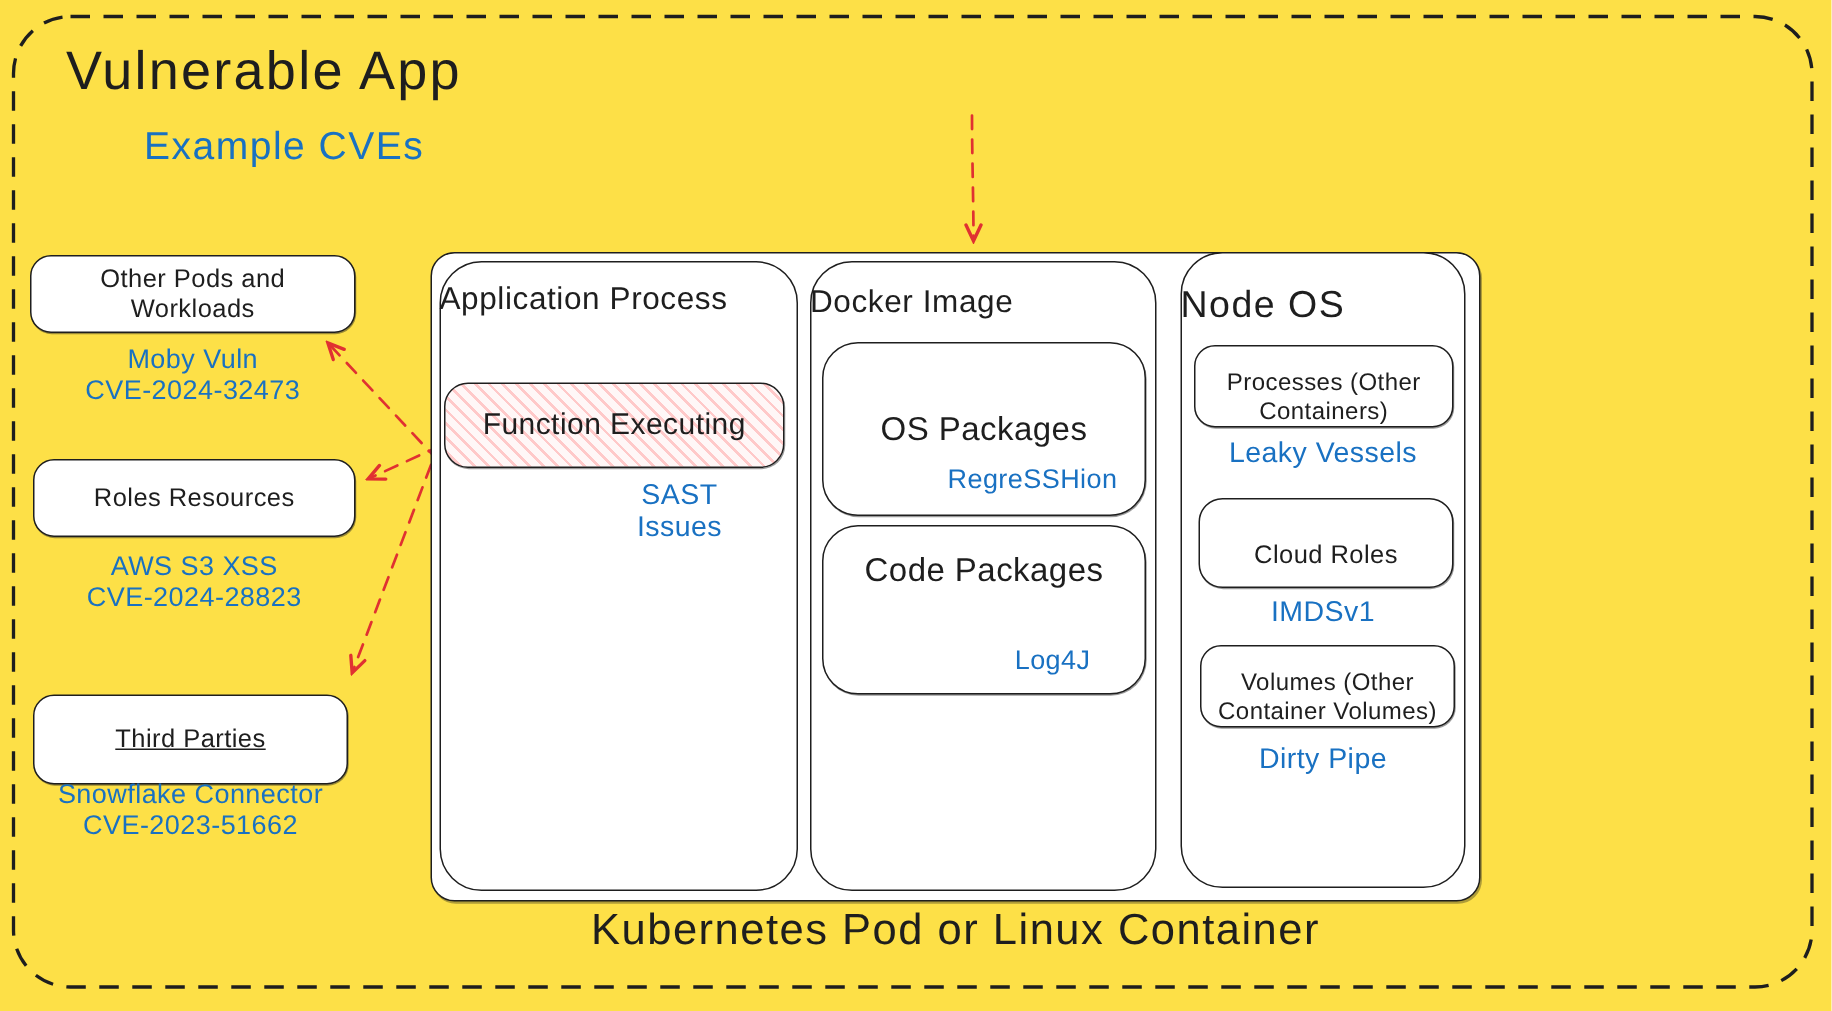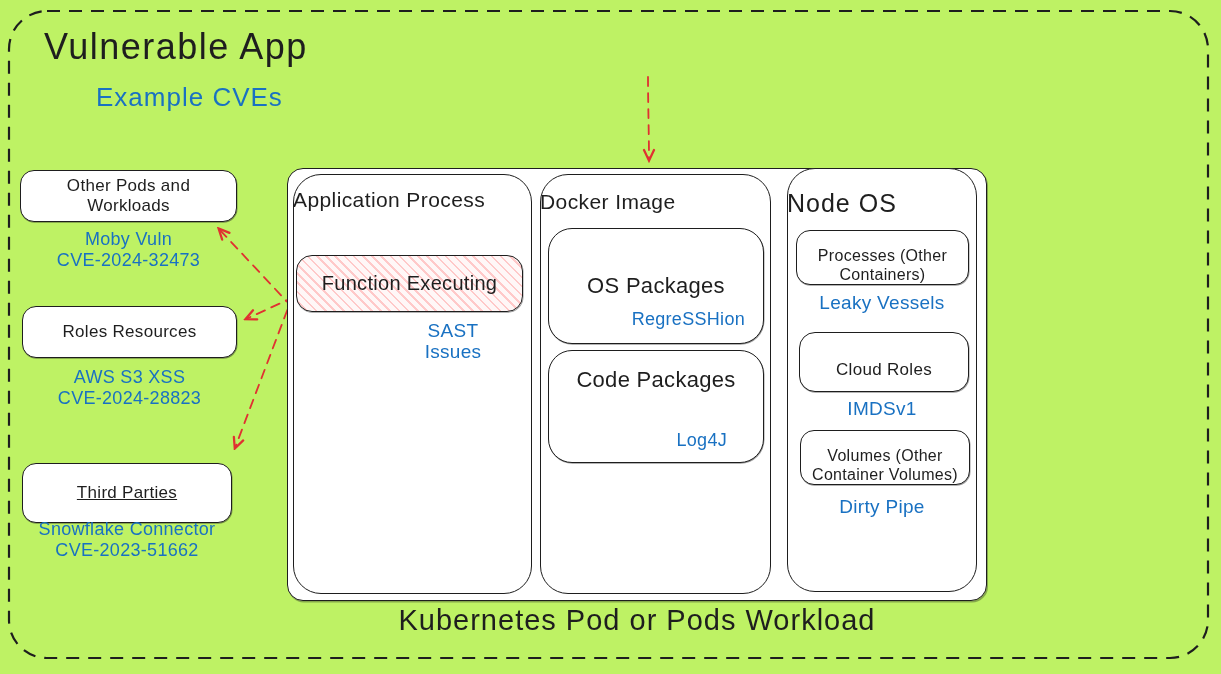--- a/index.html
+++ b/index.html
@@ -4,21 +4,21 @@
 <style>
   :root{
     --stroke:#1e1e1e;
     --blue:#1971c2;
     --red:#e03131;
     --hatch:#ffc9c9;
   }
   *{margin:0;padding:0;box-sizing:border-box;}
   html,body{width:1221px;height:674px;background:#ffffff;overflow:hidden;}
   body{font-family:"Liberation Sans","DejaVu Sans",sans-serif;color:var(--stroke,#1e1e1e);}
-  .stage{position:relative;width:1221px;height:674px;background:#bef264;}
+  .stage{position:relative;width:1221px;height:674px;background:#fde047;}
 
   
   .sketchbox{
     position:absolute;
     border:1.7px solid var(--stroke,#1e1e1e);
     border-radius:14px;
     background:#fff;
     display:flex;align-items:center;justify-content:center;
     text-align:center;
     letter-spacing:.3px;
@@ -159,15 +159,15 @@
   <div class="sketchbox subbox" style="left:799px;top:332px;width:170px;height:60px;font-size:17px;border-radius:16px;">
     <span class="inner">Cloud Roles</span>
   </div>
   <div class="caption" style="left:787px;top:398px;width:190px;font-size:19px;">IMDSv1</div>
 
   <div class="sketchbox subbox" style="left:800px;top:430px;width:170px;height:55px;">
     <span class="inner">Volumes (Other Container Volumes)</span>
   </div>
   <div class="caption" style="left:787px;top:496px;width:190px;font-size:19px;">Dirty Pipe</div>
 
-  <div class="pod-caption">Kubernetes Pod or Pods Workload</div>
+  <div class="pod-caption">Kubernetes Pod or Linux Container</div>
 
 </div>
 
 </body></html>

